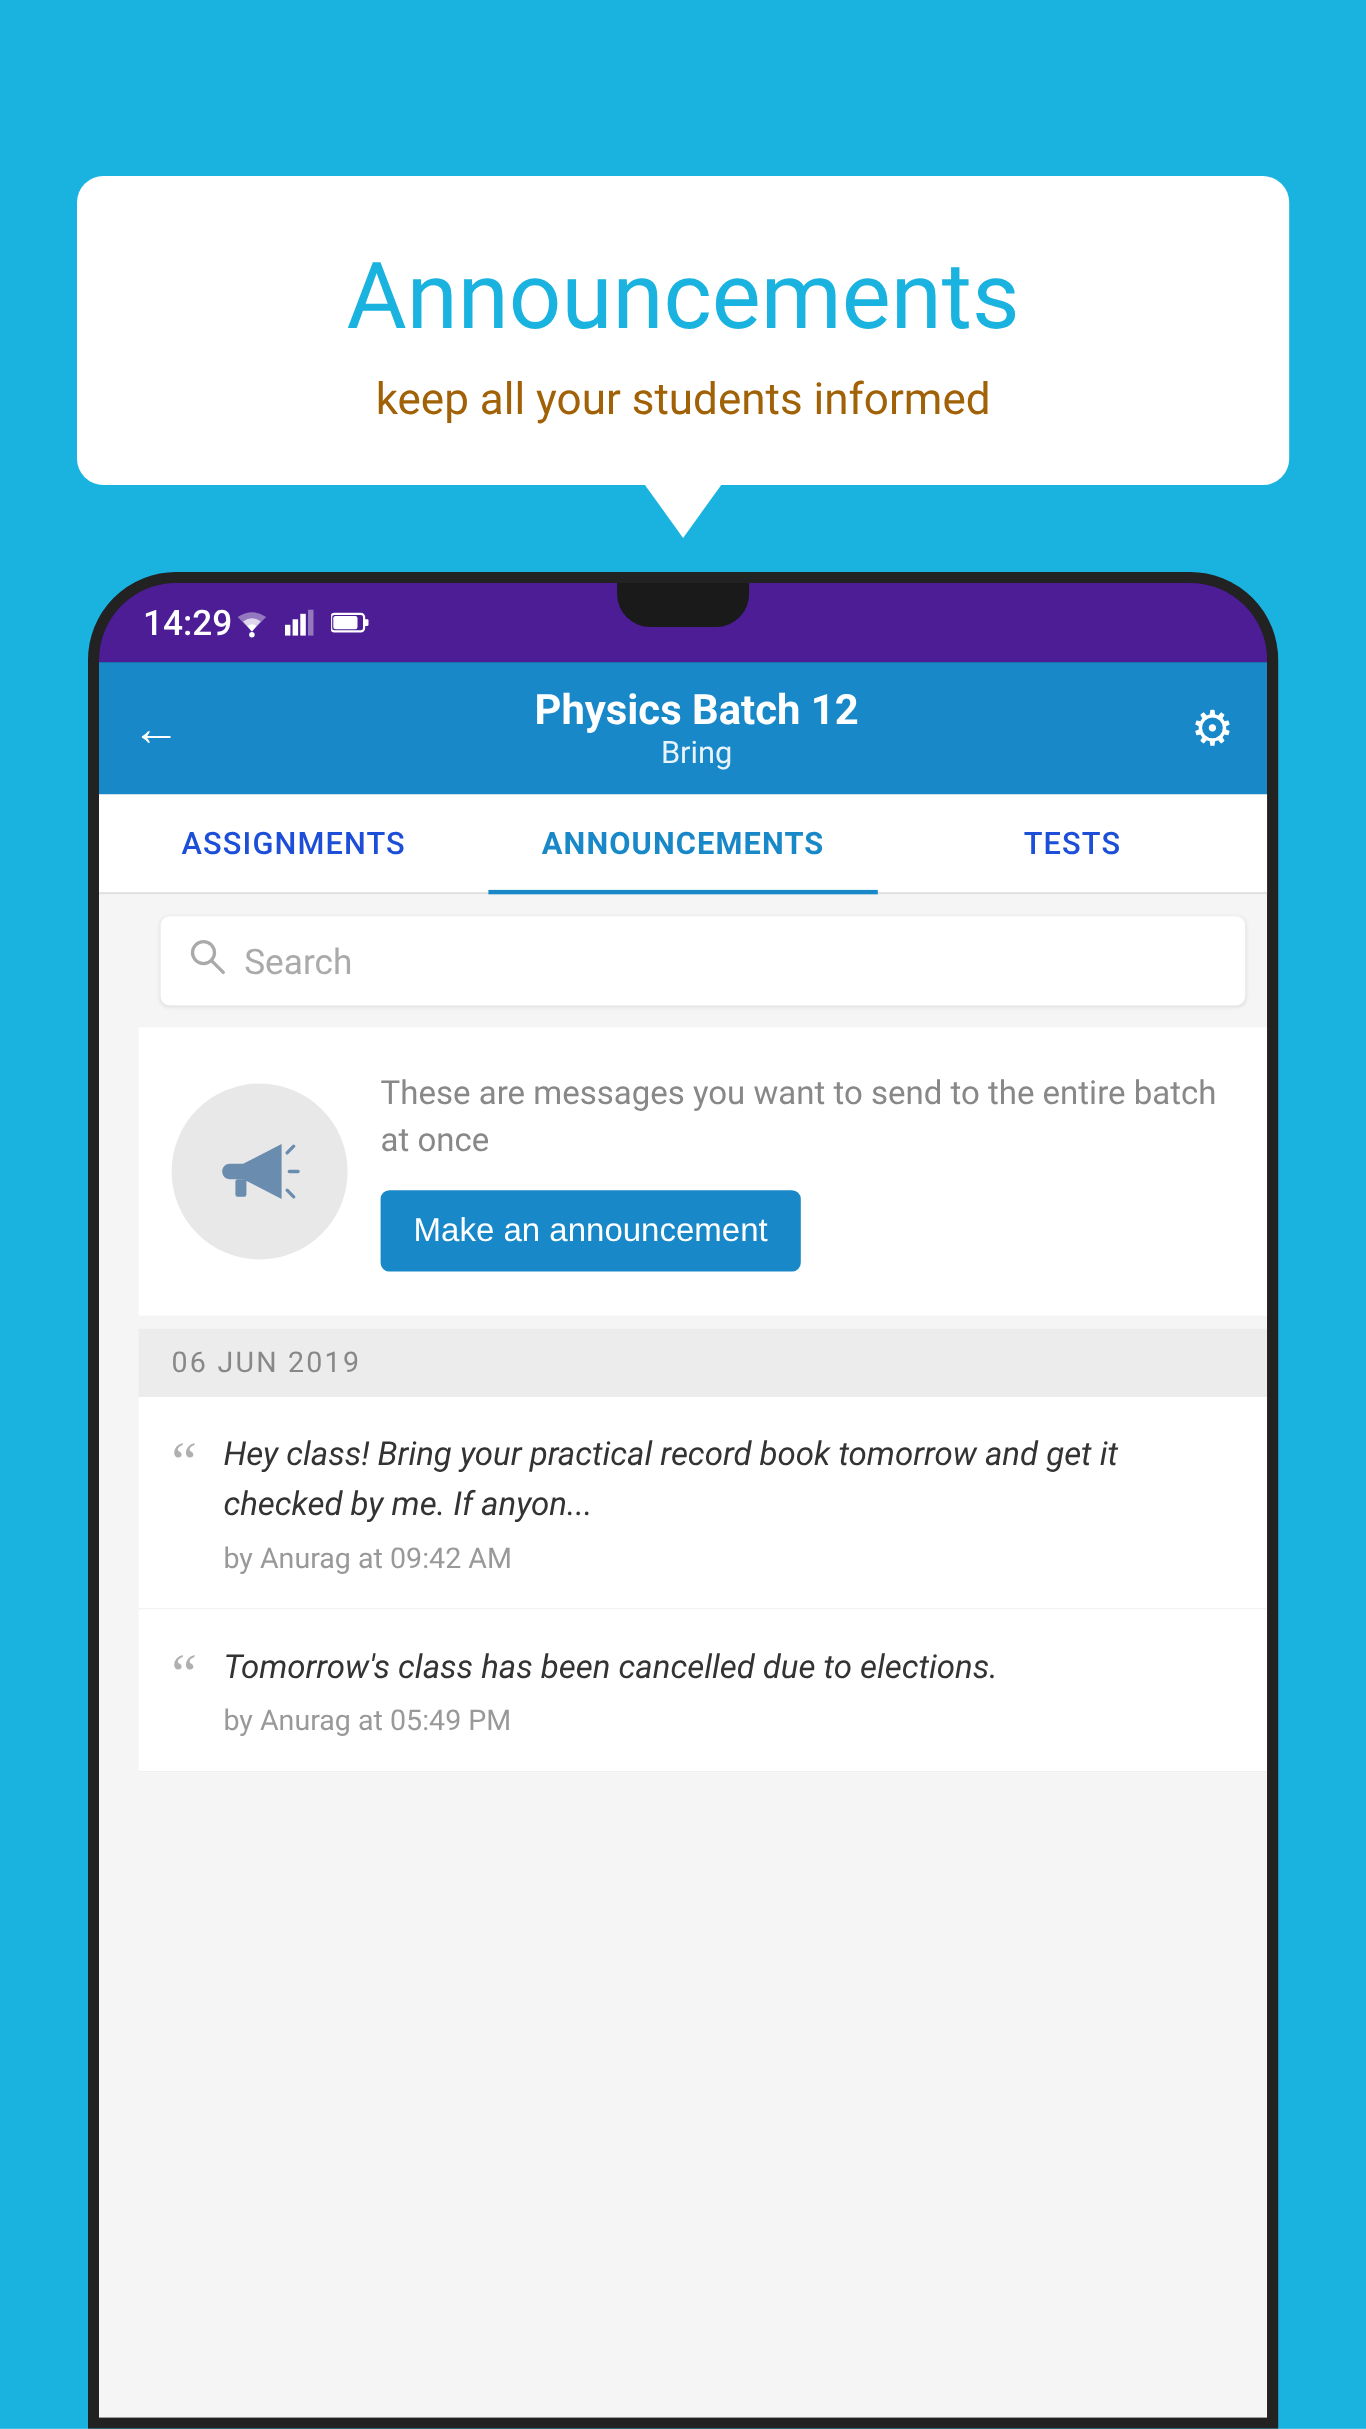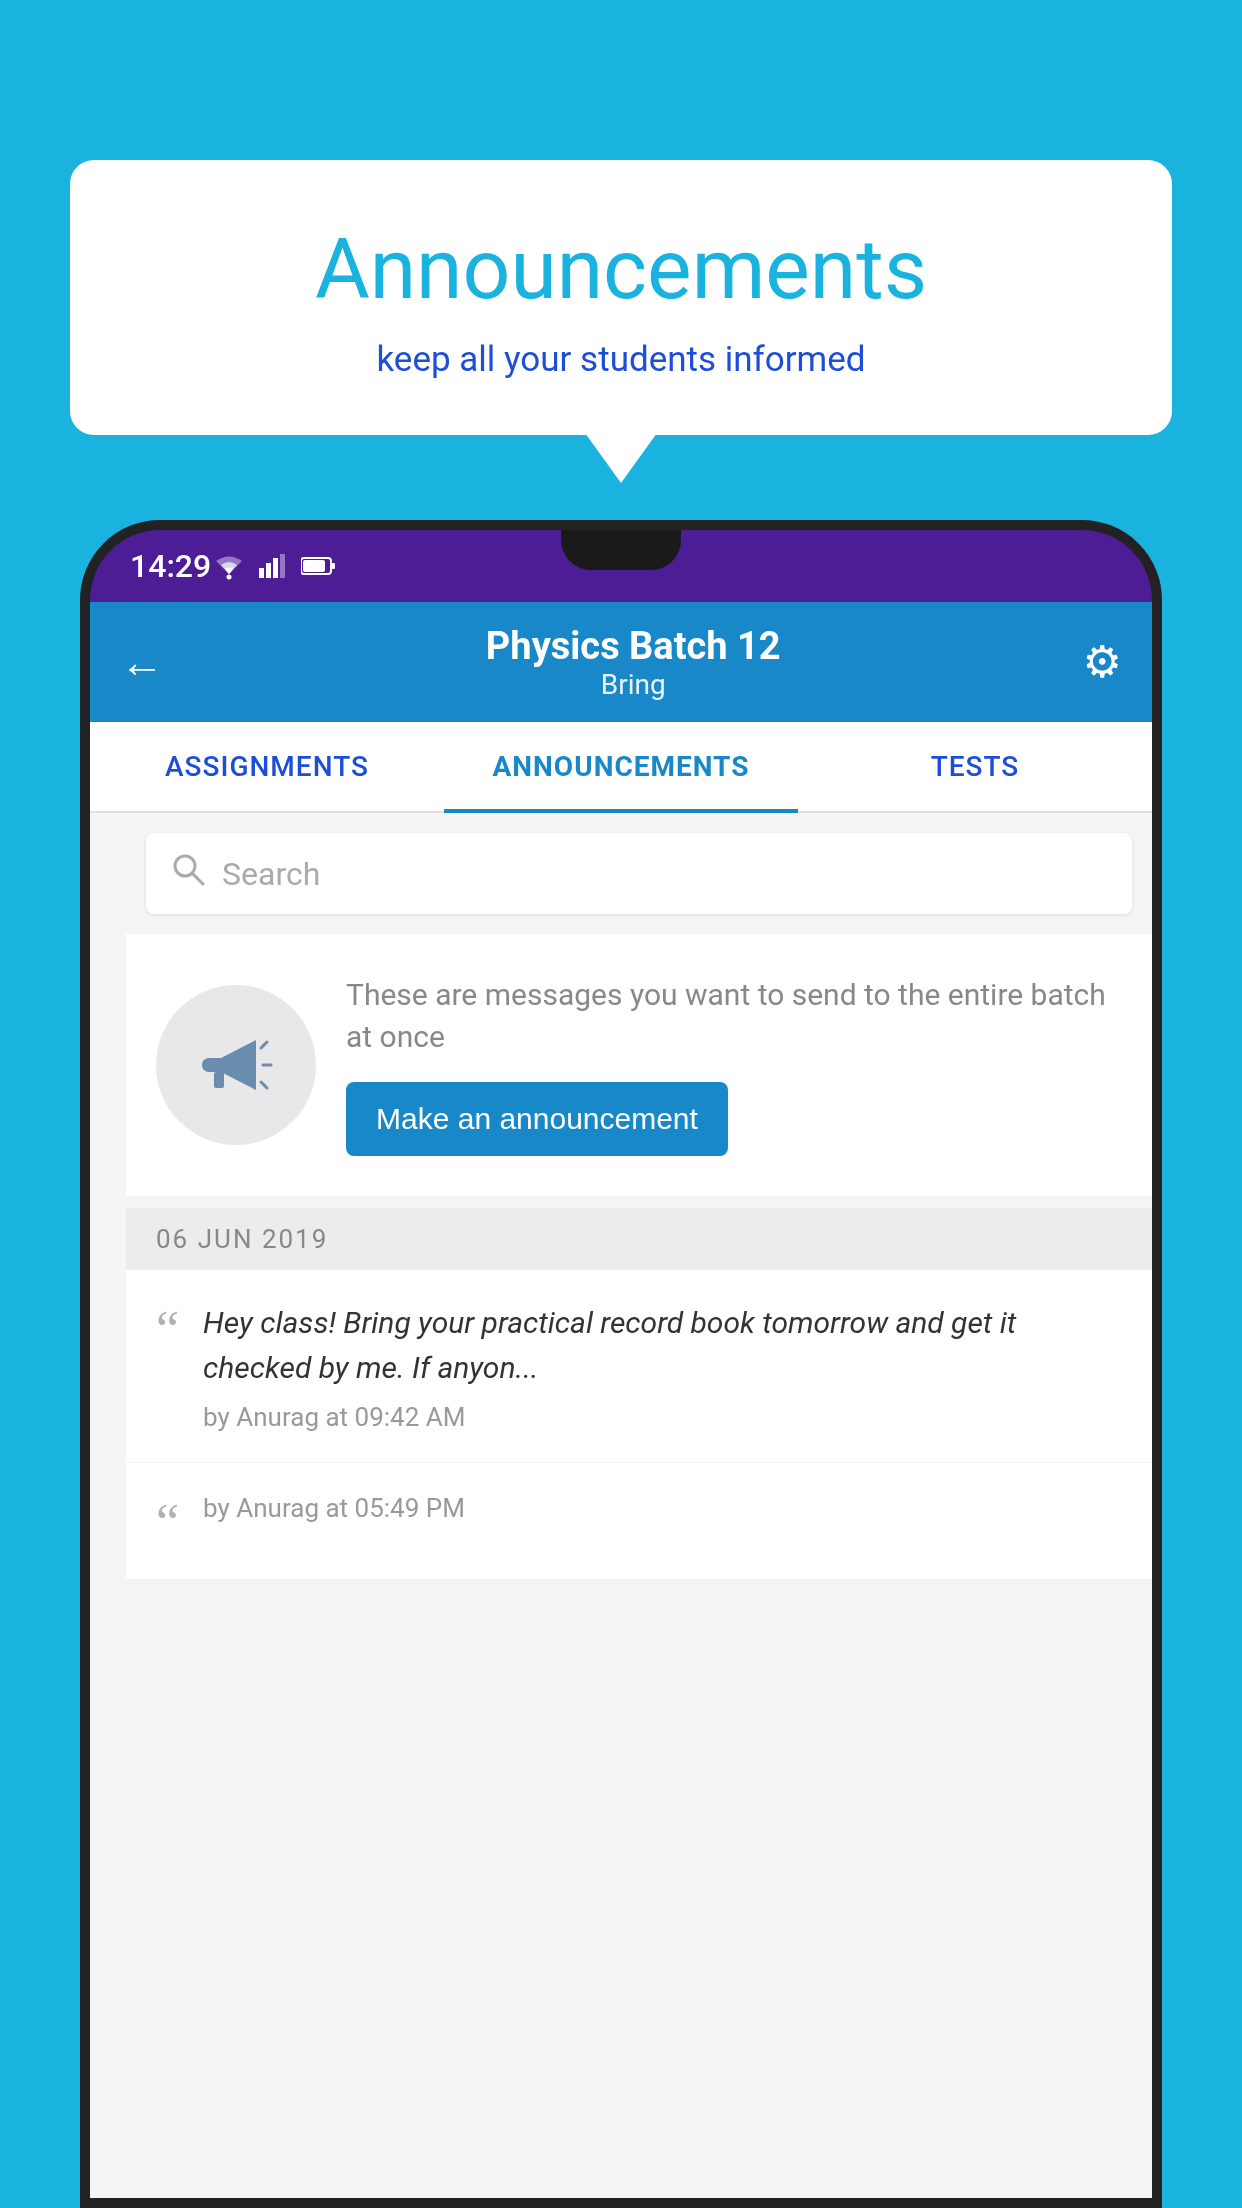--- a/index.html
+++ b/index.html
@@ -39,22 +39,22 @@
     }
 
     .speech-bubble-title {
       font-size: 84px;
       font-weight: 400;
       color: #1ab3e0;
       margin-bottom: 20px;
     }
 
     .speech-bubble-subtitle {
-      font-size: 35px;
-      color: #1d4ed8;
+      font-size: 40px;
+      color: #a16207;
       font-weight: 400;
     }
 
     
     .phone-frame {
       position: absolute;
       top: 520px;
       left: 80px;
       right: 80px;
       bottom: 0;
@@ -394,20 +394,21 @@
         <div class="announcement-text-section">
           <div class="announcement-message">Hey class! Bring your practical record book tomorrow and get it checked by me. If anyon...</div>
           <div class="announcement-meta">by Anurag at 09:42 AM</div>
         </div>
       </div>
 
 
       <div class="announcement-item">
         <div class="quote-icon">“</div>
         <div class="announcement-text-section">
+          <div class="announcement-message">Tomorrow's class has been cancelled due to elections.</div>
           <div class="announcement-meta">by Anurag at 05:49 PM</div>
         </div>
       </div>
 
     </div>
   </div>
 
 </div>
 
 </body></html>

